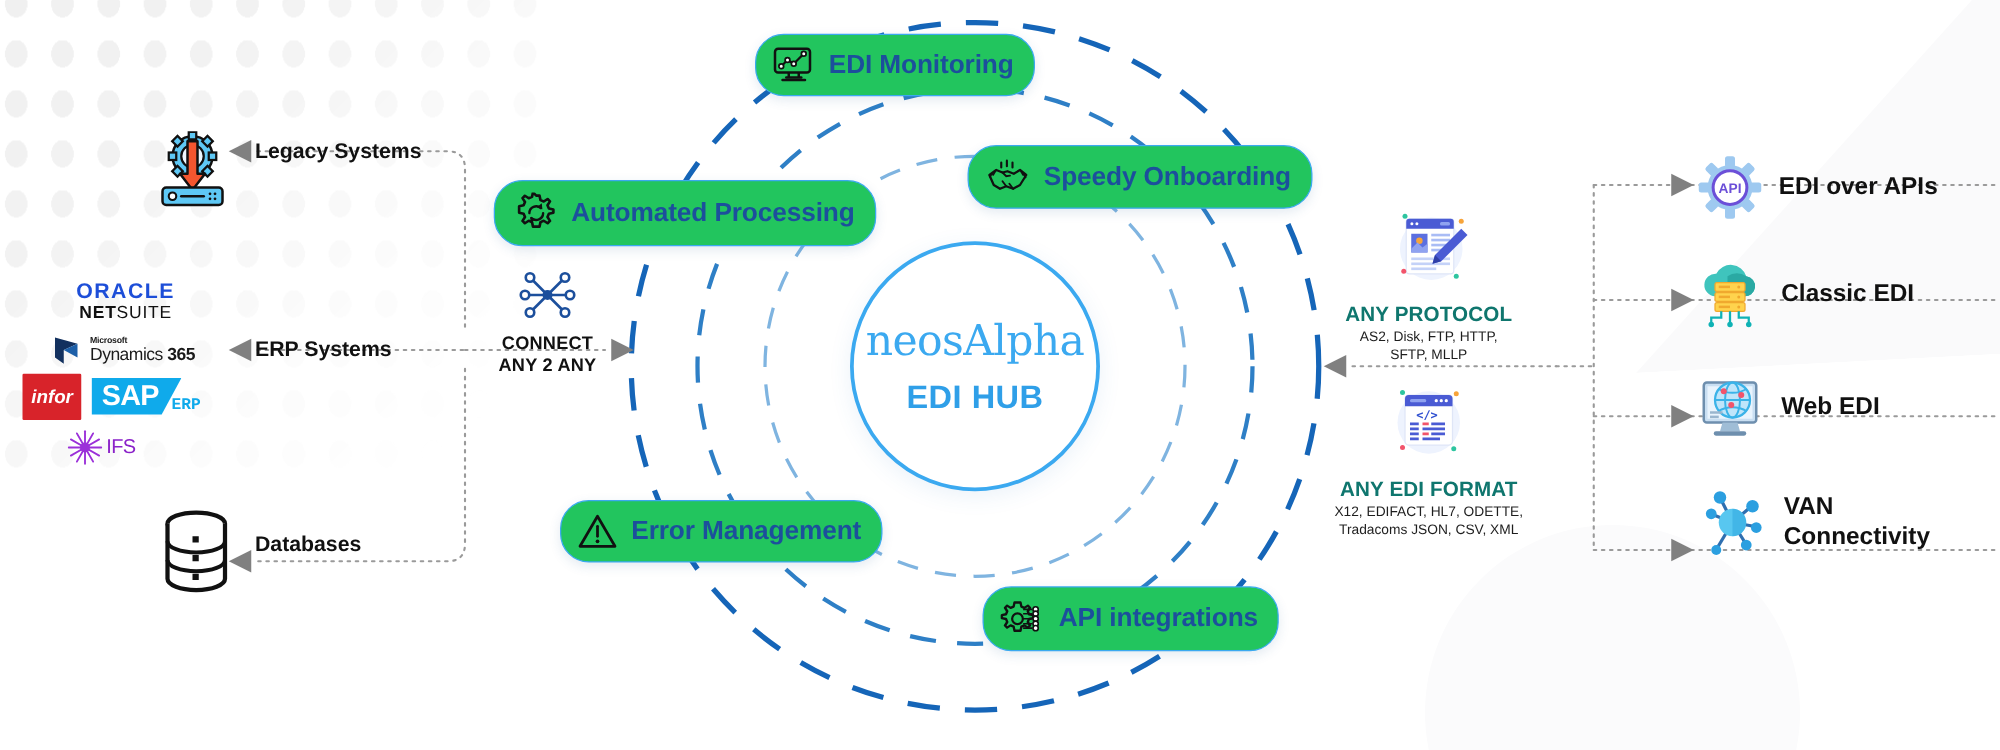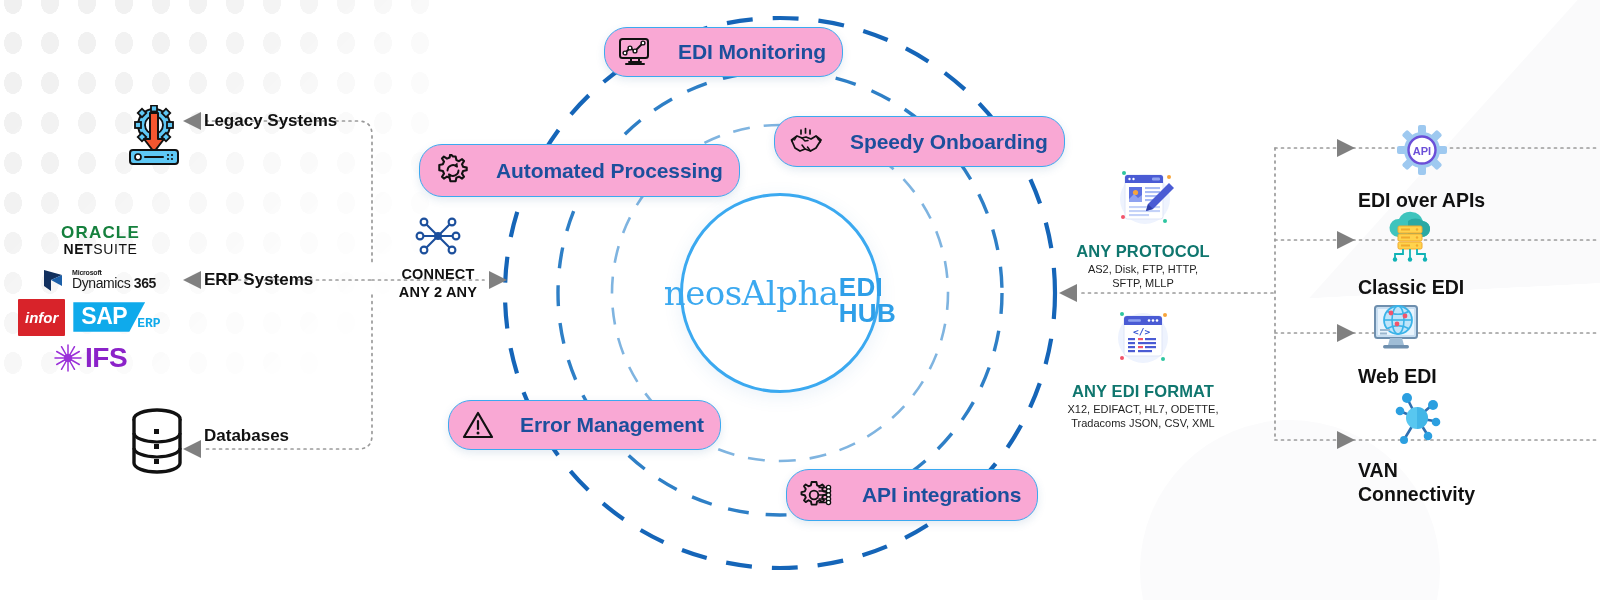--- a/index.html
+++ b/index.html
@@ -34,50 +34,50 @@
   }
 
   
   .rings { position: absolute; left: 0; top: 0; width: 1600px; height: 600px; pointer-events: none; }
 
   
   .hub {
     position: absolute; left: 680px; top: 193px; width: 200px; height: 200px;
     border: 3px solid #3ba9f0; border-radius: 50%;
     background: #ffffff;
-    display: flex; flex-direction: row; align-items: center; justify-content: center;
+    display: flex; flex-direction: column; align-items: center; justify-content: center;
     box-shadow: 0 4px 18px rgba(60,130,200,.10);
   }
   .hub-word {
     font-family: "DejaVu Serif", serif;
     font-size: 34px; color: #3ba9f0; letter-spacing: -0.5px; line-height: 1;
     white-space: nowrap;
   }
   .hub-sub {
     font-size: 26px; font-weight: bold; color: #2f9fe8; letter-spacing: .4px;
     margin-top: 14px; line-height: 1;
   }
 
   
   .pill {
     position: absolute;
-    display: flex; align-items: center; gap: 26px;
-    background: #f9a8d4;
+    display: flex; align-items: center; gap: 11px;
+    background: #22c55e;
     border: 1.6px solid #3ba9f0;
     border-radius: 23px;
     padding: 9px 16px 9px 13px;
     box-shadow: 0 3px 9px rgba(40,90,150,.13);
     white-space: nowrap;
     z-index: 6;
   }
   .pill-label { font-size: 21px; font-weight: bold; color: #1c4f9c; letter-spacing: -.1px; }
   .pill svg { display: block; flex: none; }
 
   #pill-monitoring { left: 604px; top: 27px; }
-  #pill-automated  { left: 419px; top: 144px; padding-left: 16px; }
+  #pill-automated  { left: 395px; top: 144px; padding-left: 16px; }
   #pill-speedy     { left: 774px; top: 116px; }
   #pill-error      { left: 448px; top: 400px; }
   #pill-api        { left: 786px; top: 469px; }
 
   
   .left-label {
     position: absolute; font-size: 17px; font-weight: bold; color: #111; white-space: nowrap;
   }
   #lbl-legacy { left: 204px; top: 111px; }
   #lbl-erp    { left: 204px; top: 270px; }
@@ -85,21 +85,21 @@
 
   .left-icon { position: absolute; }
   #ico-legacy { left: 120px; top: 105px; }
   #ico-db     { left: 126px; top: 406px; }
 
   .erp-logos { position: absolute; left: 18px; top: 224px; width: 165px; }
 
   .logo-oracle-ns { text-align: center; }
   .logo-oracle {
     font-family: "Liberation Sans", sans-serif;
-    color: #15803d; font-size: 17px; font-weight: bold; letter-spacing: 1.2px; line-height: 1;
+    color: #1d4ed8; font-size: 17px; font-weight: bold; letter-spacing: 1.2px; line-height: 1;
   }
   .logo-netsuite { color: #111; font-size: 14px; letter-spacing: .6px; line-height: 1.25; }
   .logo-netsuite b { font-weight: bold; }
   .logo-netsuite span { font-weight: normal; }
 
   .row-dyn { display: flex; align-items: center; gap: 4px; margin-top: 8px; padding-left: 24px; }
   .dyn-text { line-height: 1; }
   .dyn-ms { font-size: 7px; color: #1a1a1a; font-weight: bold; letter-spacing: -.2px; }
   .dyn-main { font-size: 14px; color: #1a1a1a; letter-spacing: -.4px; }
   .dyn-main b { font-weight: bold; }
@@ -112,40 +112,40 @@
   .sap-wrap { display: flex; align-items: flex-end; gap: 2px; }
   .logo-sap {
     background: #0faaeb; color: #fff; font-size: 23px; font-weight: bold; letter-spacing: -.5px;
     padding: 2px 10px 2px 8px; line-height: 1.1;
     clip-path: polygon(0 0, 100% 0, 78% 100%, 0 100%);
     padding-right: 18px;
   }
   .sap-erp { color: #0faaeb; font-size: 13px; font-weight: bold; margin-left: -10px; margin-bottom: 1px; font-family: Liberation Mono, monospace; }
 
   .row-ifs { display: flex; align-items: center; gap: 3px; margin-top: 8px; padding-left: 36px; }
-  .logo-ifs { color: #8b22c9; font-size: 28px; font-weight: bold; letter-spacing: -.5px; line-height: 1; }
+  .logo-ifs { color: #8b22c9; font-size: 16px; font-weight: normal; letter-spacing: -.5px; line-height: 1; }
 
   
   #connect-block {
     position: absolute; left: 378px; top: 214px; width: 120px; text-align: center;
   }
   .connect-text {
     font-size: 14.5px; font-weight: bold; color: #111; line-height: 1.25; letter-spacing: .2px;
     margin-top: 3px;
   }
 
   
   .mid-block { position: absolute; text-align: center; width: 230px; }
   #blk-protocol { left: 1028px; top: 165px; }
   #blk-format   { left: 1028px; top: 305px; }
   .mid-title { font-size: 16.5px; font-weight: bold; color: #0f766e; margin-top: 7px; letter-spacing: .1px; }
   .mid-desc  { font-size: 11px; color: #1e1e1e; line-height: 1.25; margin-top: 2px; }
 
   
-  .right-item { position: absolute; display: flex; align-items: center; gap: 13px; flex-direction: column; }
+  .right-item { position: absolute; display: flex; align-items: center; gap: 13px; }
   #ri-0 { left: 1358px; top: 124px; }
   #ri-1 { left: 1358px; top: 209px; }
   #ri-2 { left: 1358px; top: 300px; }
   #ri-3 { left: 1358px; top: 390px; }
   .right-label { font-size: 19.5px; font-weight: bold; color: #111; line-height: 1.22; }
 
   
   .connectors { position: absolute; left: 0; top: 0; width: 1600px; height: 600px; pointer-events: none; }
 </style>
 </head>

